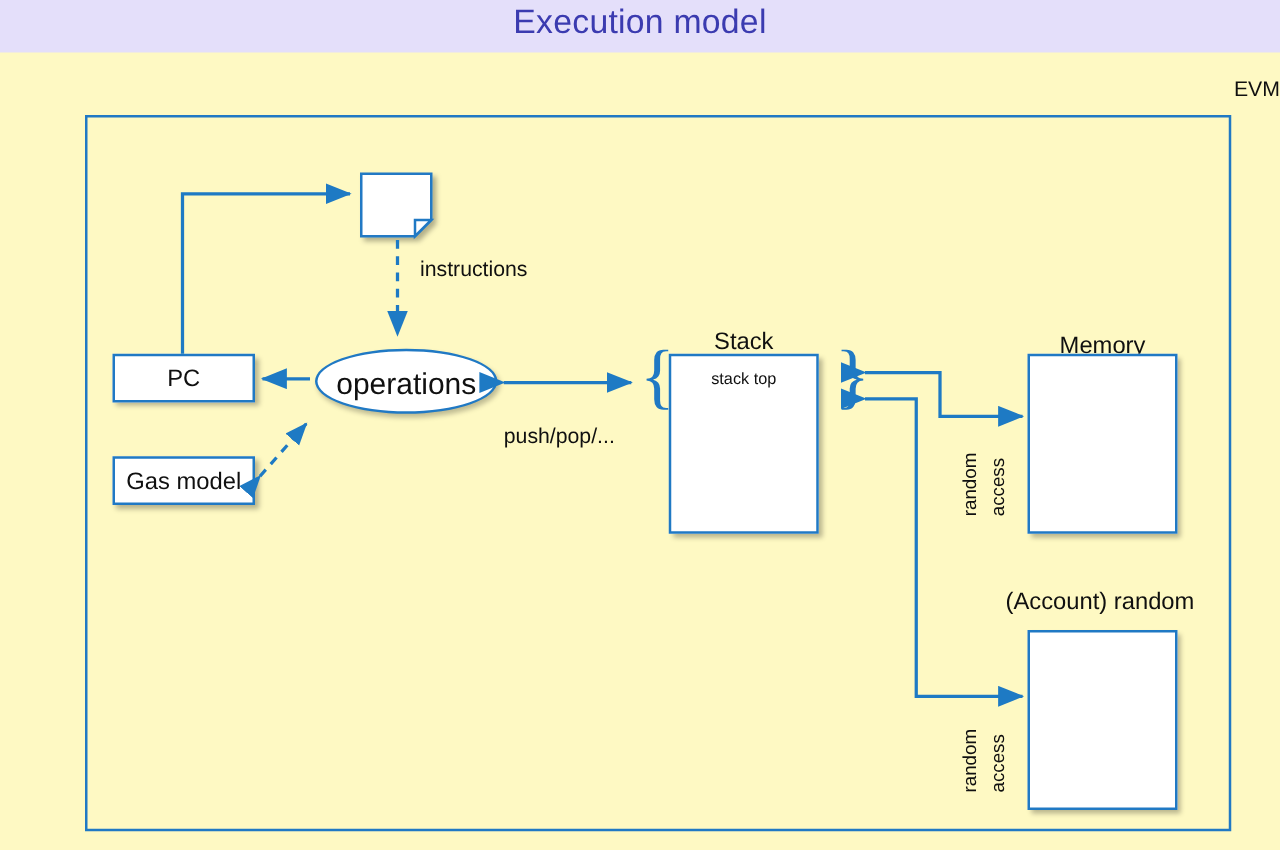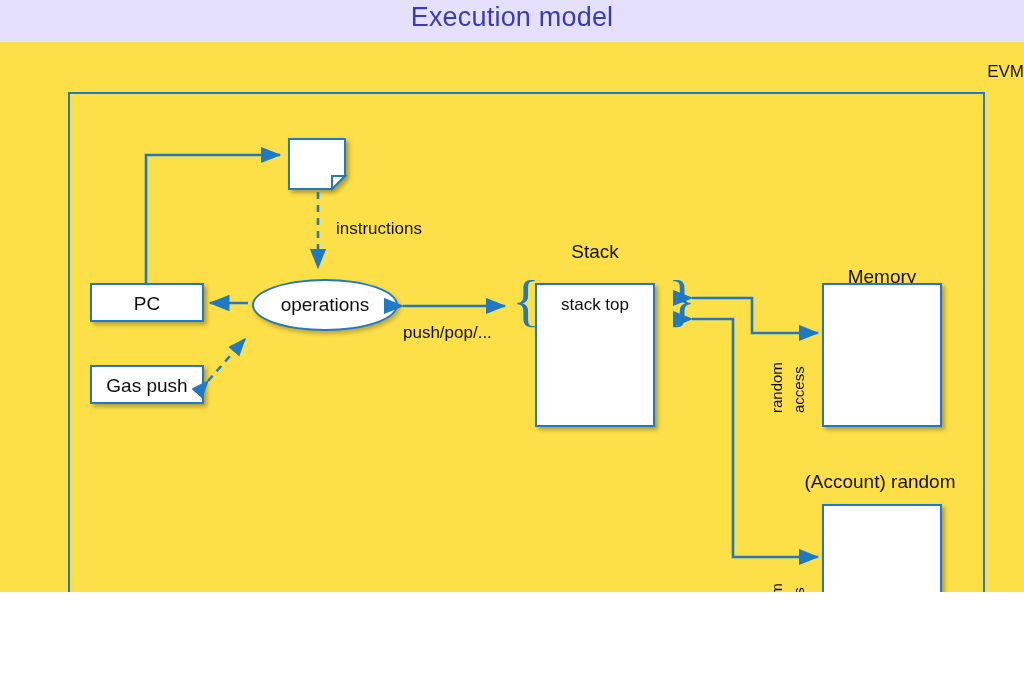--- a/index.html
+++ b/index.html
@@ -7,22 +7,22 @@
     margin: 0;
     padding: 0;
     background: #ffffff;
   }
   body {
     font-family: "Liberation Sans", sans-serif;
   }
   #slide {
     position: relative;
     width: 1024px;
-    height: 592px;
-    background: #fde047;
+    height: 680px;
+    background: #fef9c3;
     overflow: hidden;
   }
   
   #title-band {
     position: absolute;
     left: 0; top: 0;
     width: 1024px; height: 42px;
     background: #e4dffa;
   }
   #slide-title {
@@ -88,21 +88,21 @@
     border: 2px solid #2079c4;
     border-radius: 50%;
     background: #ffffff;
     box-sizing: border-box;
     box-shadow: 2px 3px 4px rgba(0,0,0,0.25);
   }
   #operations-ellipse .ell-text {
     position: absolute;
     left: 0; right: 0; top: 13px;
     text-align: center;
-    font-size: 19px;
+    font-size: 24px;
     color: #101010;
   }
   
   #evm-code-doc {
     position: absolute;
     left: 288px; top: 138px;
     width: 58px; height: 52px;
   }
   svg { display: block; overflow: visible; }
   .svg-layer {
@@ -142,43 +142,43 @@
       <path d="M1,1 L57,1 L57,38 L44,51 L1,51 Z" fill="#ffffff" stroke="#2079c4" stroke-width="2" filter="url(#dshadow)"></path>
       <path d="M57,38 L44,38 L44,51 Z" fill="#ffffff" stroke="#2079c4" stroke-width="2"></path>
     </svg>
   </div>
 
   <div class="box" style="left:90px;top:283px;width:114px;height:39px;">
     <div class="box-label" style="top:8px;">PC</div>
   </div>
 
   <div class="box" style="left:90px;top:365px;width:114px;height:39px;">
-    <div class="box-label" style="top:8px;">Gas push</div>
+    <div class="box-label" style="top:8px;">Gas model</div>
   </div>
 
   <div id="operations-ellipse">
     <div class="ell-text">operations</div>
   </div>
 
-  <div class="box-label" style="top:241px;left:505px;width:180px;">Stack</div>
+  <div class="box-label" style="top:263px;left:505px;width:180px;">Stack</div>
   <div class="box" style="left:535px;top:283px;width:120px;height:144px;">
-    <div class="box-label" style="top:10px;font-size:17px;">stack top</div>
+    <div class="box-label" style="top:10px;font-size:13px;">stack top</div>
   </div>
   <div class="brace" style="left:512px;top:272px;">{</div>
   <div class="brace" style="left:668px;top:272px;">}</div>
 
   <div class="box-label" style="top:266px;left:792px;width:180px;">Memory</div>
   <div class="box" style="left:822px;top:283px;width:120px;height:144px;"></div>
 
   <div class="box-label" style="top:471px;left:750px;width:260px;">(Account) random</div>
   <div class="box" style="left:822px;top:504px;width:120px;height:144px;"></div>
 
-  <div class="caption" style="left:336px;top:219px;text-align:right;">instructions</div>
-
-  <div class="caption" style="left:403px;top:323px;text-align:center;">push/pop/...</div>
+  <div class="caption" style="left:336px;top:206px;text-align:right;">instructions</div>
+
+  <div class="caption" style="left:403px;top:339px;text-align:center;">push/pop/...</div>
 
   <div class="vlabel" style="left:768px;top:413px;">random</div>
   <div class="vlabel" style="left:790px;top:413px;">access</div>
 
   <div class="vlabel" style="left:768px;top:634px;">random</div>
   <div class="vlabel" style="left:790px;top:634px;">access</div>
 
   <svg class="svg-layer">
     <defs>
       <marker id="arrow" markerWidth="9" markerHeight="9" refX="7.5" refY="3.2" orient="auto" markerUnits="strokeWidth">

